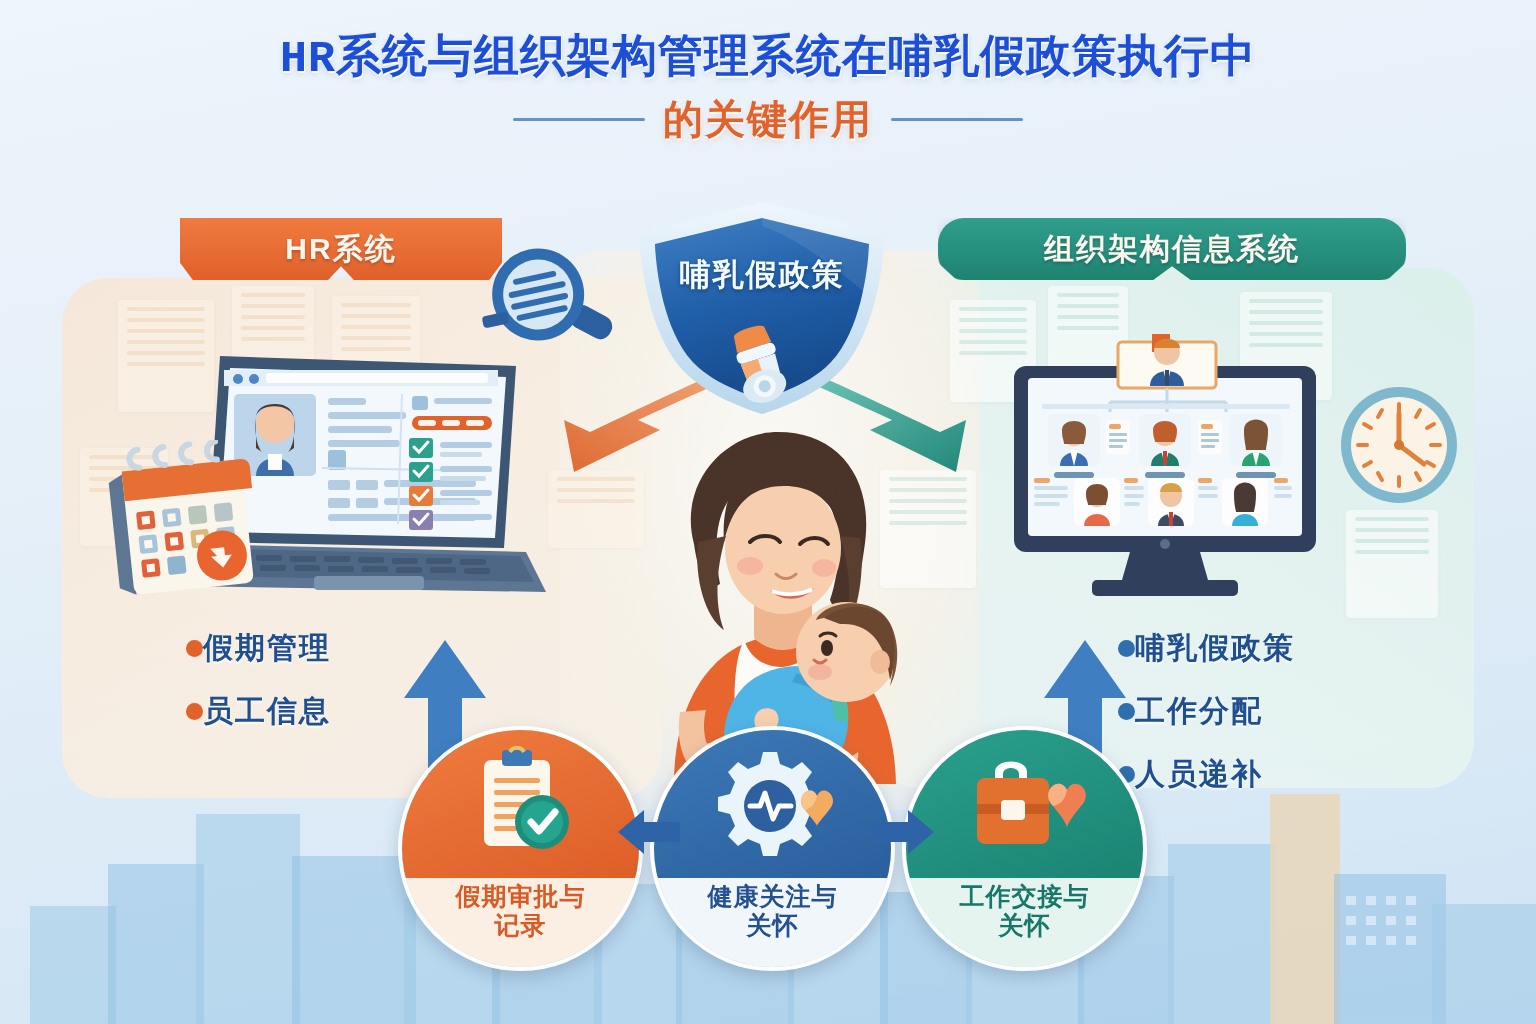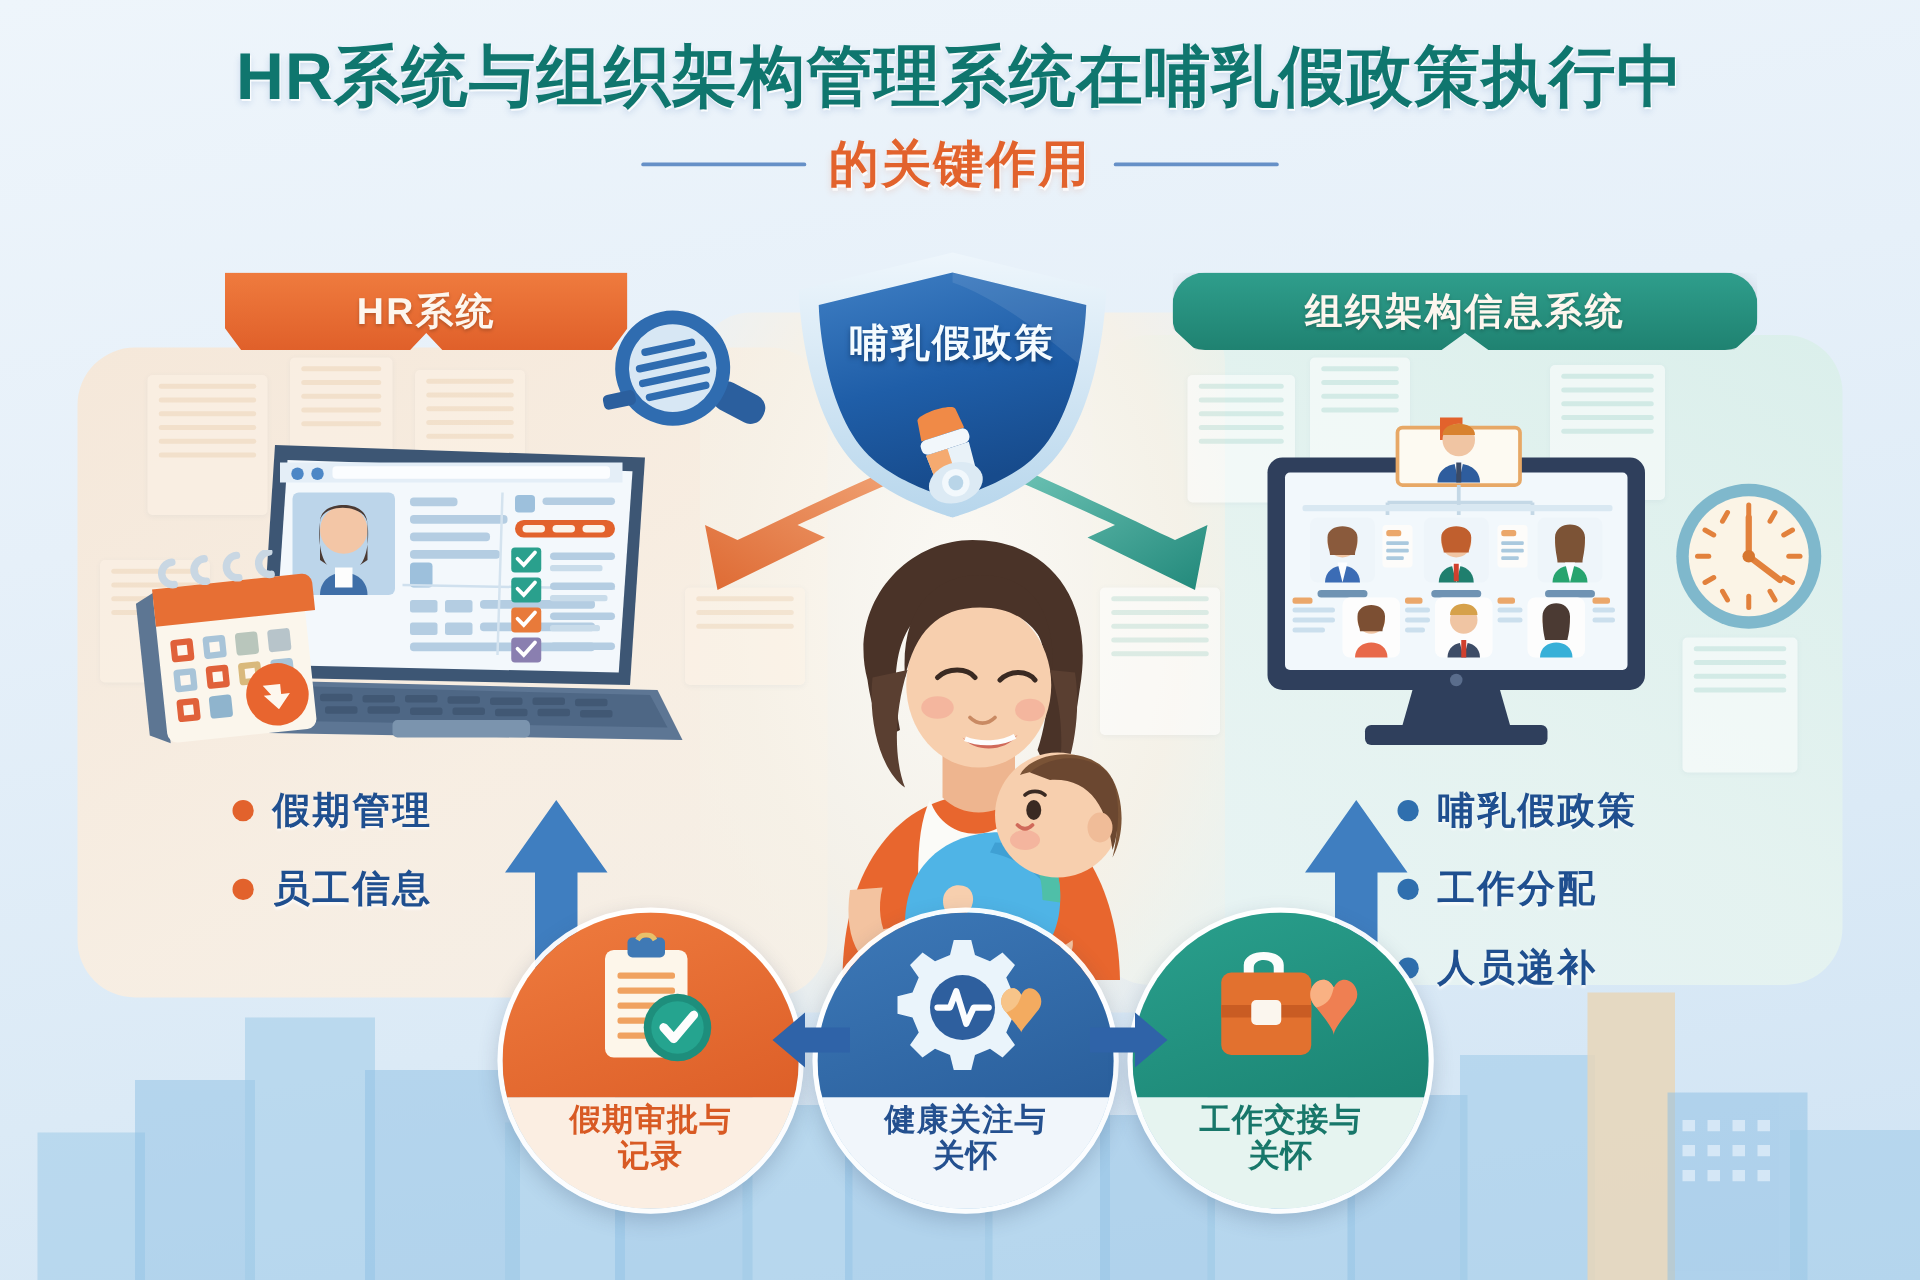--- a/index.html
+++ b/index.html
@@ -33,23 +33,24 @@
   .paper { position:absolute; background:#fff; opacity:.55; border-radius:4px;
            box-shadow:0 1px 4px rgba(90,120,150,.12); }
   .paper i { display:block; height:4px; margin:7px 9px; border-radius:2px; background:#cfe0ee; }
   .paper.warm { background:#fdf3e7; }
   .paper.warm i { background:#f0d9be; }
   .paper.cool i { background:#c8e6e0; }
 
   
   .title-wrap { position:absolute; top:26px; left:0; right:0; text-align:center; z-index:12; }
   .title-1 {
-    font-size:53px; font-weight:bold; letter-spacing:1px; color:#0f766e;
+    font-size:45px; font-weight:bold; letter-spacing:1px; color:#1d4ed8;
     text-shadow:1px 2px 0 rgba(255,255,255,.85), 0 3px 6px rgba(44,95,168,.18);
     white-space:nowrap;
+    font-family:Liberation Mono, monospace;
   }
   .title-2row { display:flex; align-items:center; justify-content:center; gap:18px; margin-top:6px; }
   .title-2 {
     font-size:40px; font-weight:bold; color:#e2622c; letter-spacing:2px;
     text-shadow:1px 2px 0 rgba(255,255,255,.8), 0 3px 6px rgba(226,98,44,.2);
   }
   .trule { width:132px; height:3px; background:#3a6fb5; opacity:.75; border-radius:2px; }
 
   
   .ribbon {
@@ -81,21 +82,21 @@
   .monitor { position:absolute; left:1000px; top:330px; width:330px; height:280px; z-index:9; }
 
   .calendar { position:absolute; left:85px; top:440px; width:185px; height:160px; z-index:10; }
   .clock    { position:absolute; left:1336px; top:382px; width:126px; height:126px; z-index:8; }
   .magnifier{ position:absolute; left:478px; top:236px; width:146px; height:144px; z-index:10; }
 
   
   .bullets { position:absolute; z-index:12; }
   .bullets-left  { left:186px; top:628px; }
   .bullets-right { left:1118px; top:628px; }
-  .bullet { display:flex; align-items:center; gap:15px; margin-bottom:22px; }
+  .bullet { display:flex; align-items:center; gap:0; margin-bottom:22px; }
   .dot { width:17px; height:17px; border-radius:50%; flex:0 0 auto; }
   .bullets-left  .dot { background:#e2622c; }
   .bullets-right .dot { background:#2f6fae; }
   .btext {
     font-size:30px; font-weight:bold; letter-spacing:2px; color:#1f4f8f;
     text-shadow:0 2px 2px rgba(255,255,255,.75);
   }
 
   
   .mom { position:absolute; left:628px; top:424px; width:310px; height:360px; z-index:14; }

